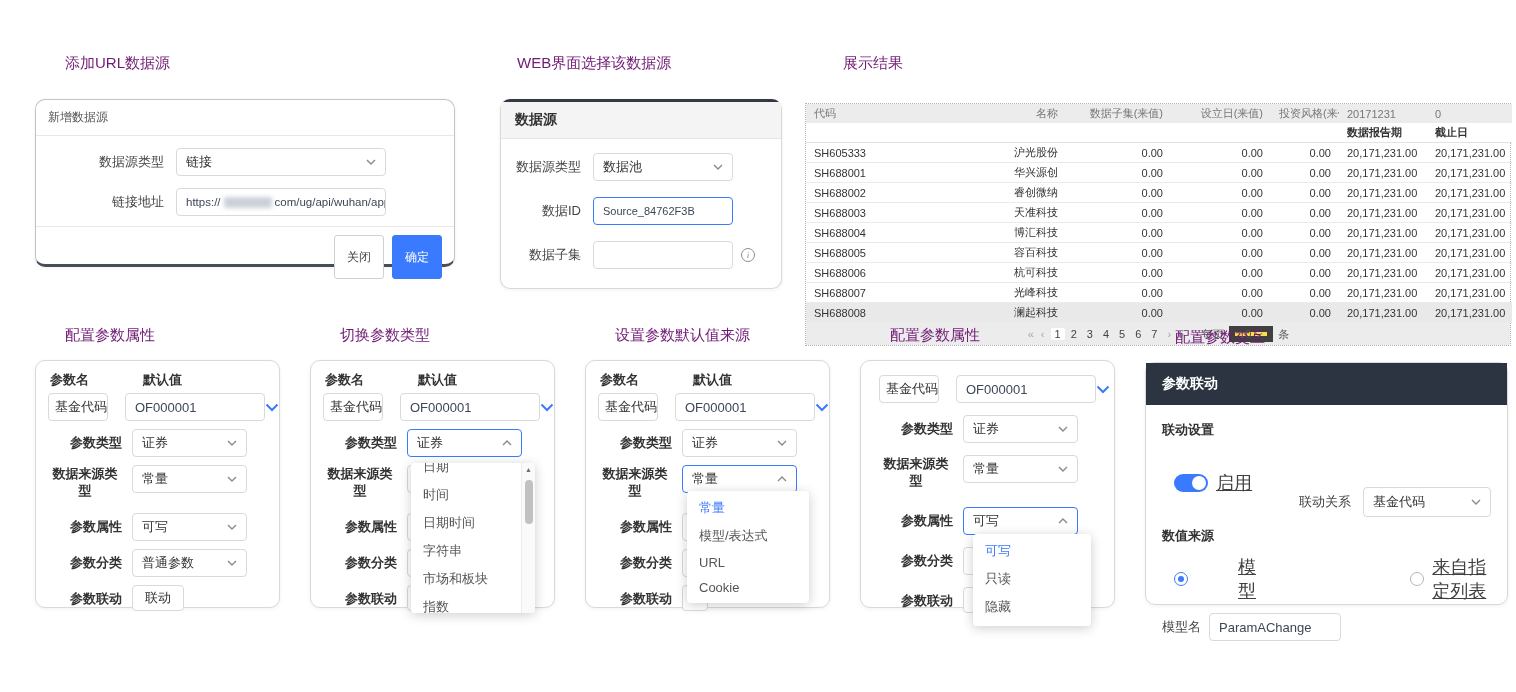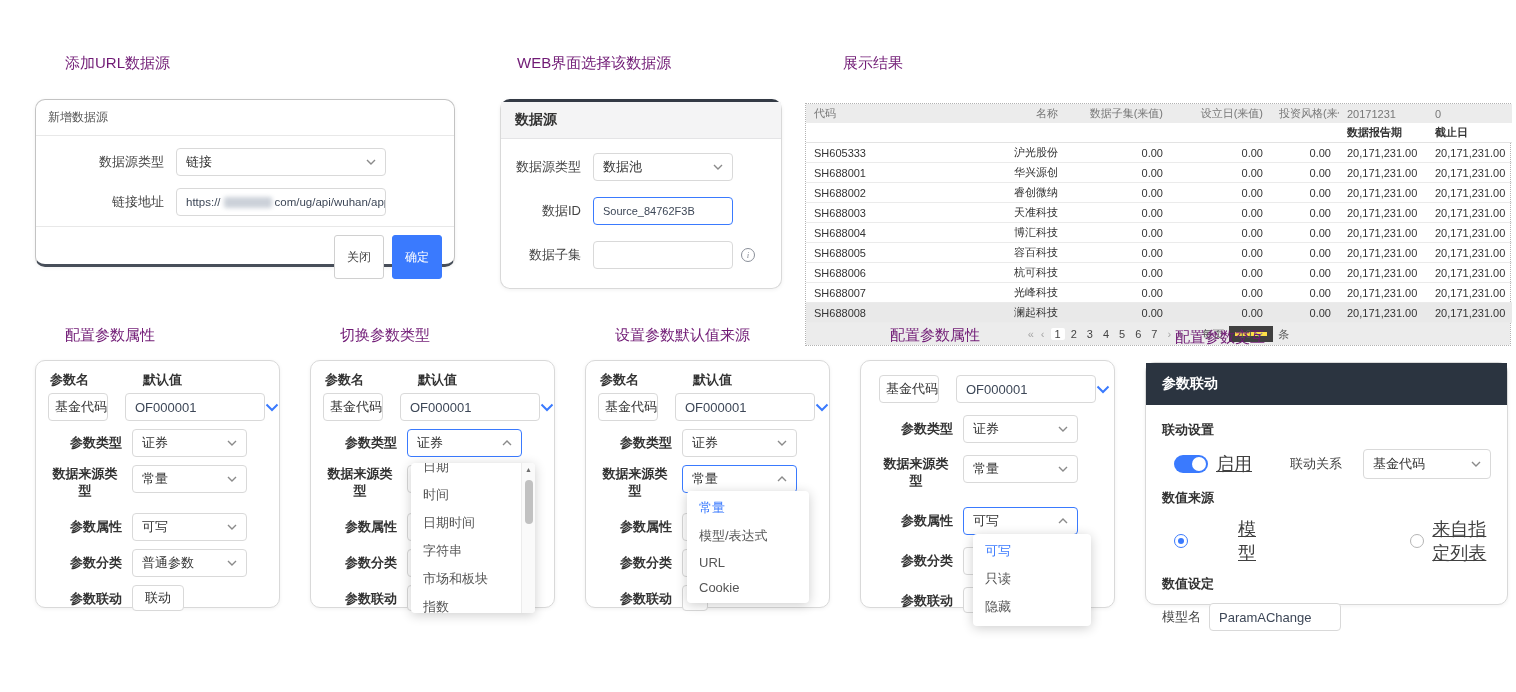--- a/index.html
+++ b/index.html
@@ -102,21 +102,21 @@
   .ia-panel { width:363px; height:243px; }
   .ia-head { background:#2b3440; color:#fff; font-size:14px; font-weight:700; padding:12px 16px; }
   .ia-body { padding:10px 16px; }
   .ia-sec { font-size:13px; font-weight:700; color:#333; margin:6px 0 10px; }
   .ia-row { display:flex; align-items:center; margin-bottom:10px; }
   .toggle { width:34px; height:18px; border-radius:9px; background:#3a7afe; position:relative;
             cursor:pointer; flex:none; }
   .toggle .knob { position:absolute; right:2px; top:2px; width:14px; height:14px; border-radius:50%;
                   background:#fff; }
   .ia-lbl { font-size:18px; color:#404040; margin-left:8px;text-decoration:underline; }
-  .ia-right { margin-left:auto; display:flex; align-items:center; gap:21px; }
+  .ia-right { margin-left:auto; display:flex; align-items:center; gap:12px;margin-top:38px; }
   .ia-right .lbl { font-size:13px; color:#444; }
   .radio { width:14px; height:14px; border-radius:50%; border:1px solid #b5b5b5; display:inline-block;
            position:relative; flex:none; cursor:pointer; background:#fff; }
   .radio.on { border-color:#3a7afe; }
   .radio.on::after { content:""; position:absolute; left:3px; top:3px; width:6px; height:6px;
                      border-radius:50%; background:#3a7afe; }
   .ia-radio-row { display:flex; align-items:center; margin:4px 0 10px 12px;gap:42px; }
   .ia-radio-row .second { margin-left:108px; display:flex; align-items:center; }
 </style>
 </head>
@@ -579,21 +579,20 @@
         </div>
         <div class="ia-sec">数值来源</div>
         <div class="ia-radio-row">
           <span class="radio on"></span>
           <span class="ia-lbl">模型</span>
           <span class="second">
             <span class="radio"></span>
             <span class="ia-lbl">来自指定列表</span>
           </span>
         </div>
-        <div class="ia-sec">数值设定</div>
         <div class="ia-row">
           <span class="lbl" style="font-size:13px;color:#444">模型名</span>
           <input class="txt" style="width: 132px; margin-left: 8px; font-size: 13px;" value="ParamAChange">
         </div>
       </div>
     </div>
   </div>
 
 </div>
 

